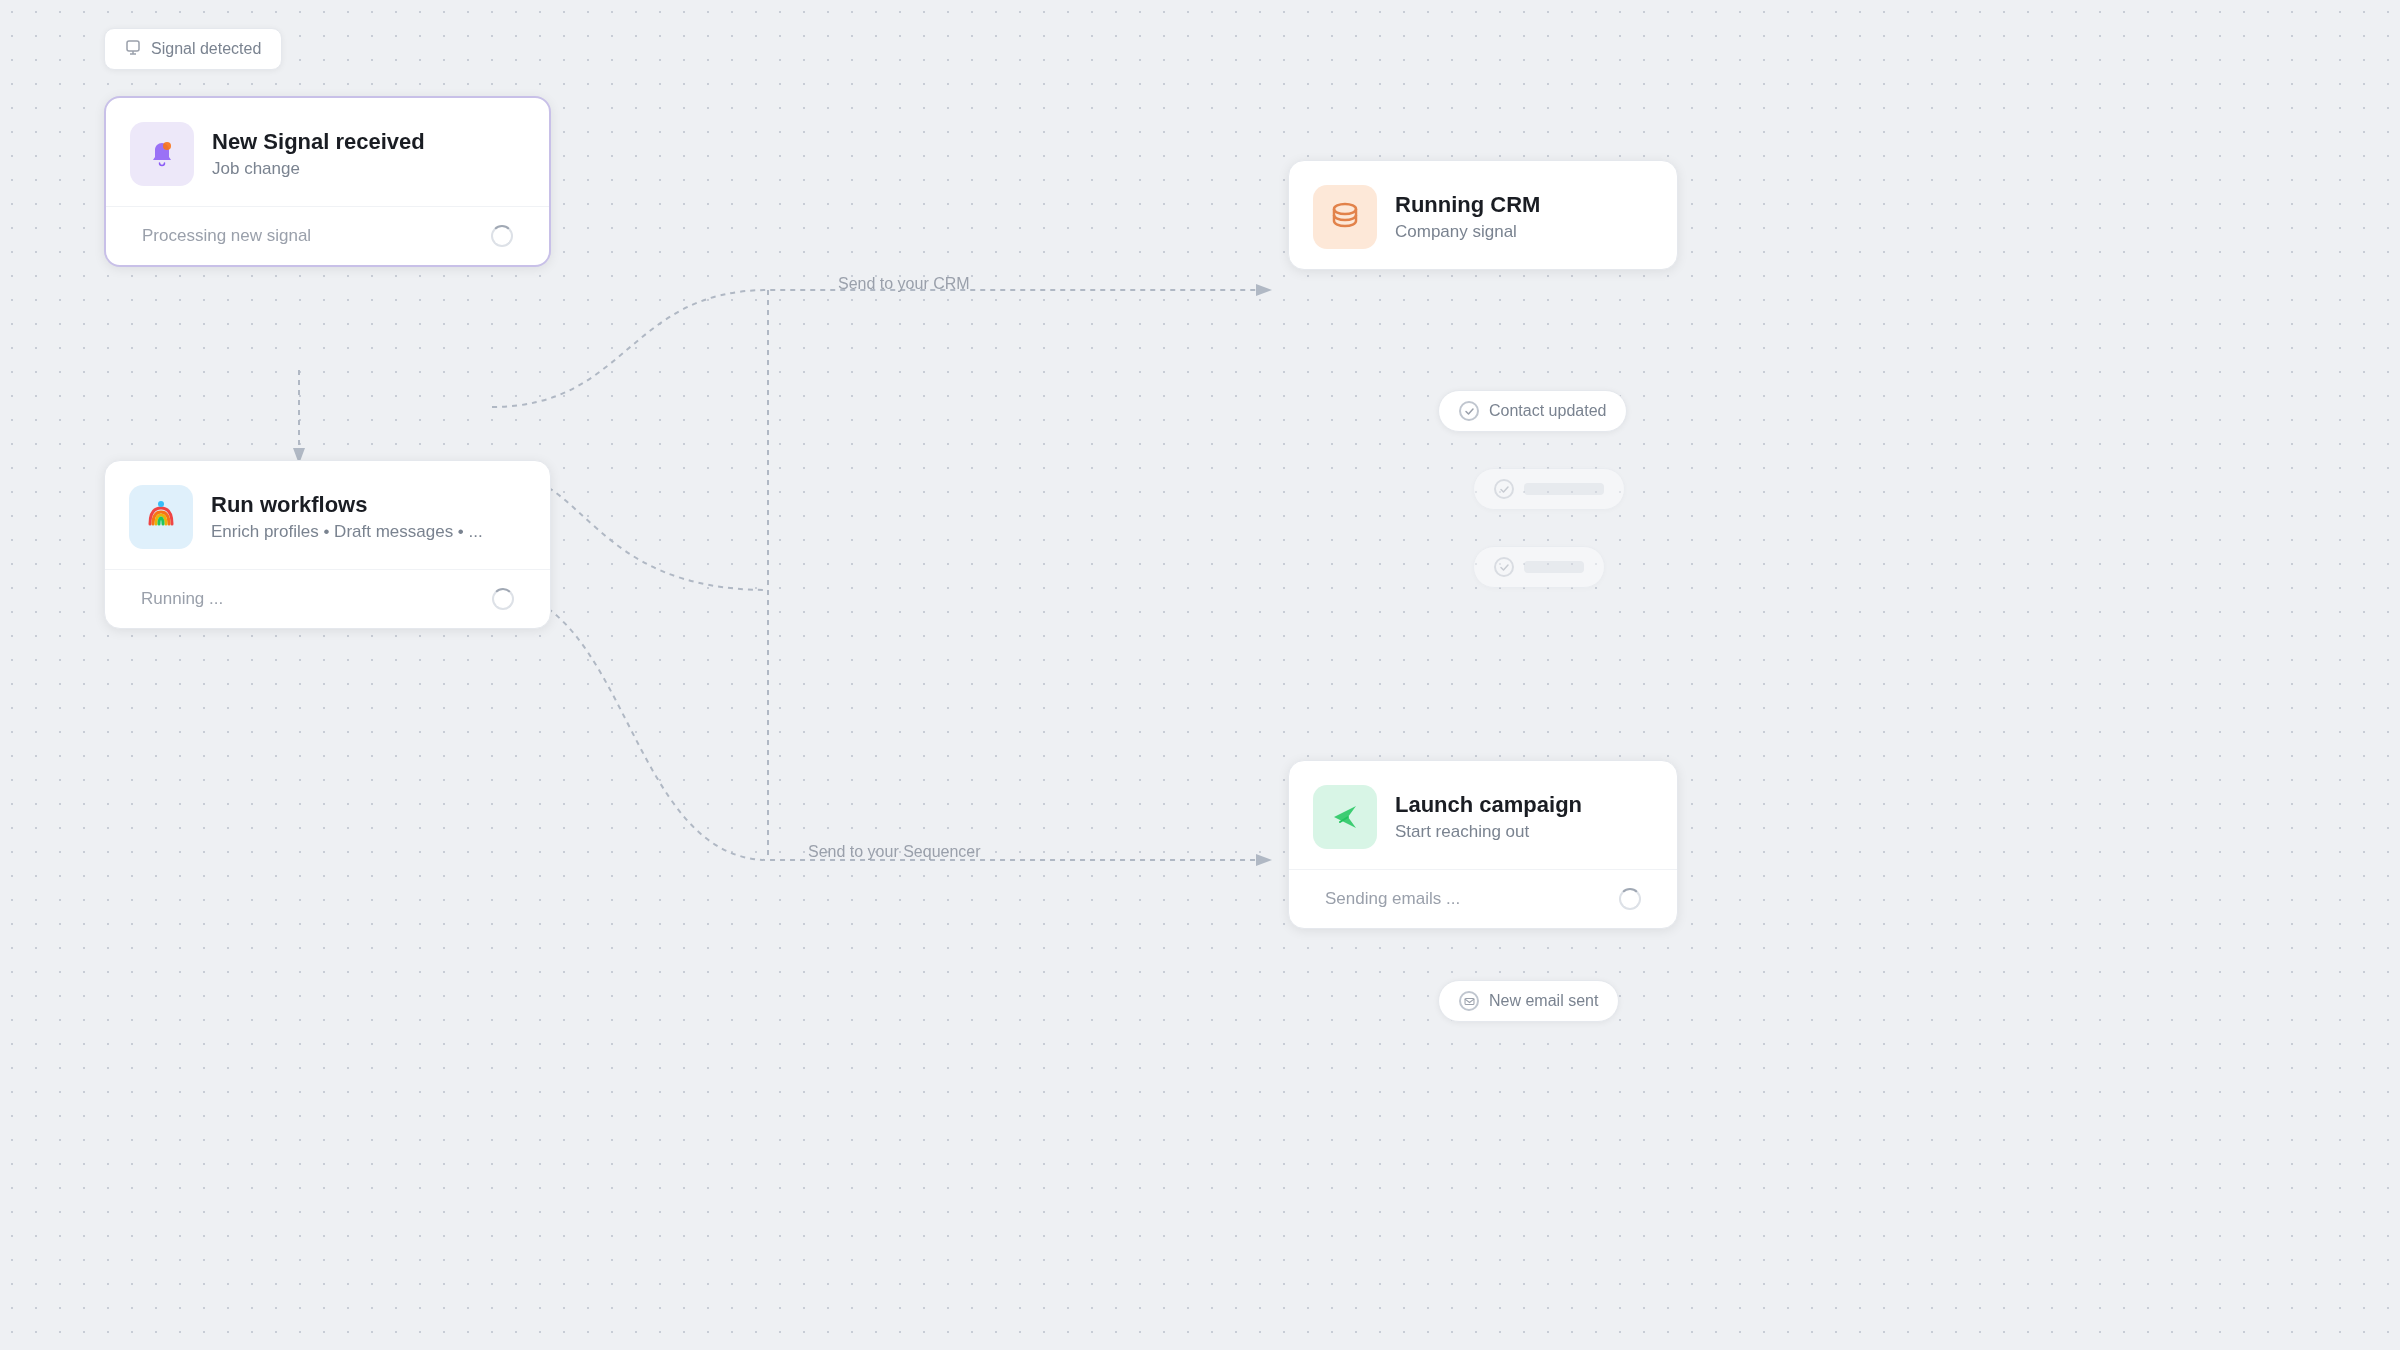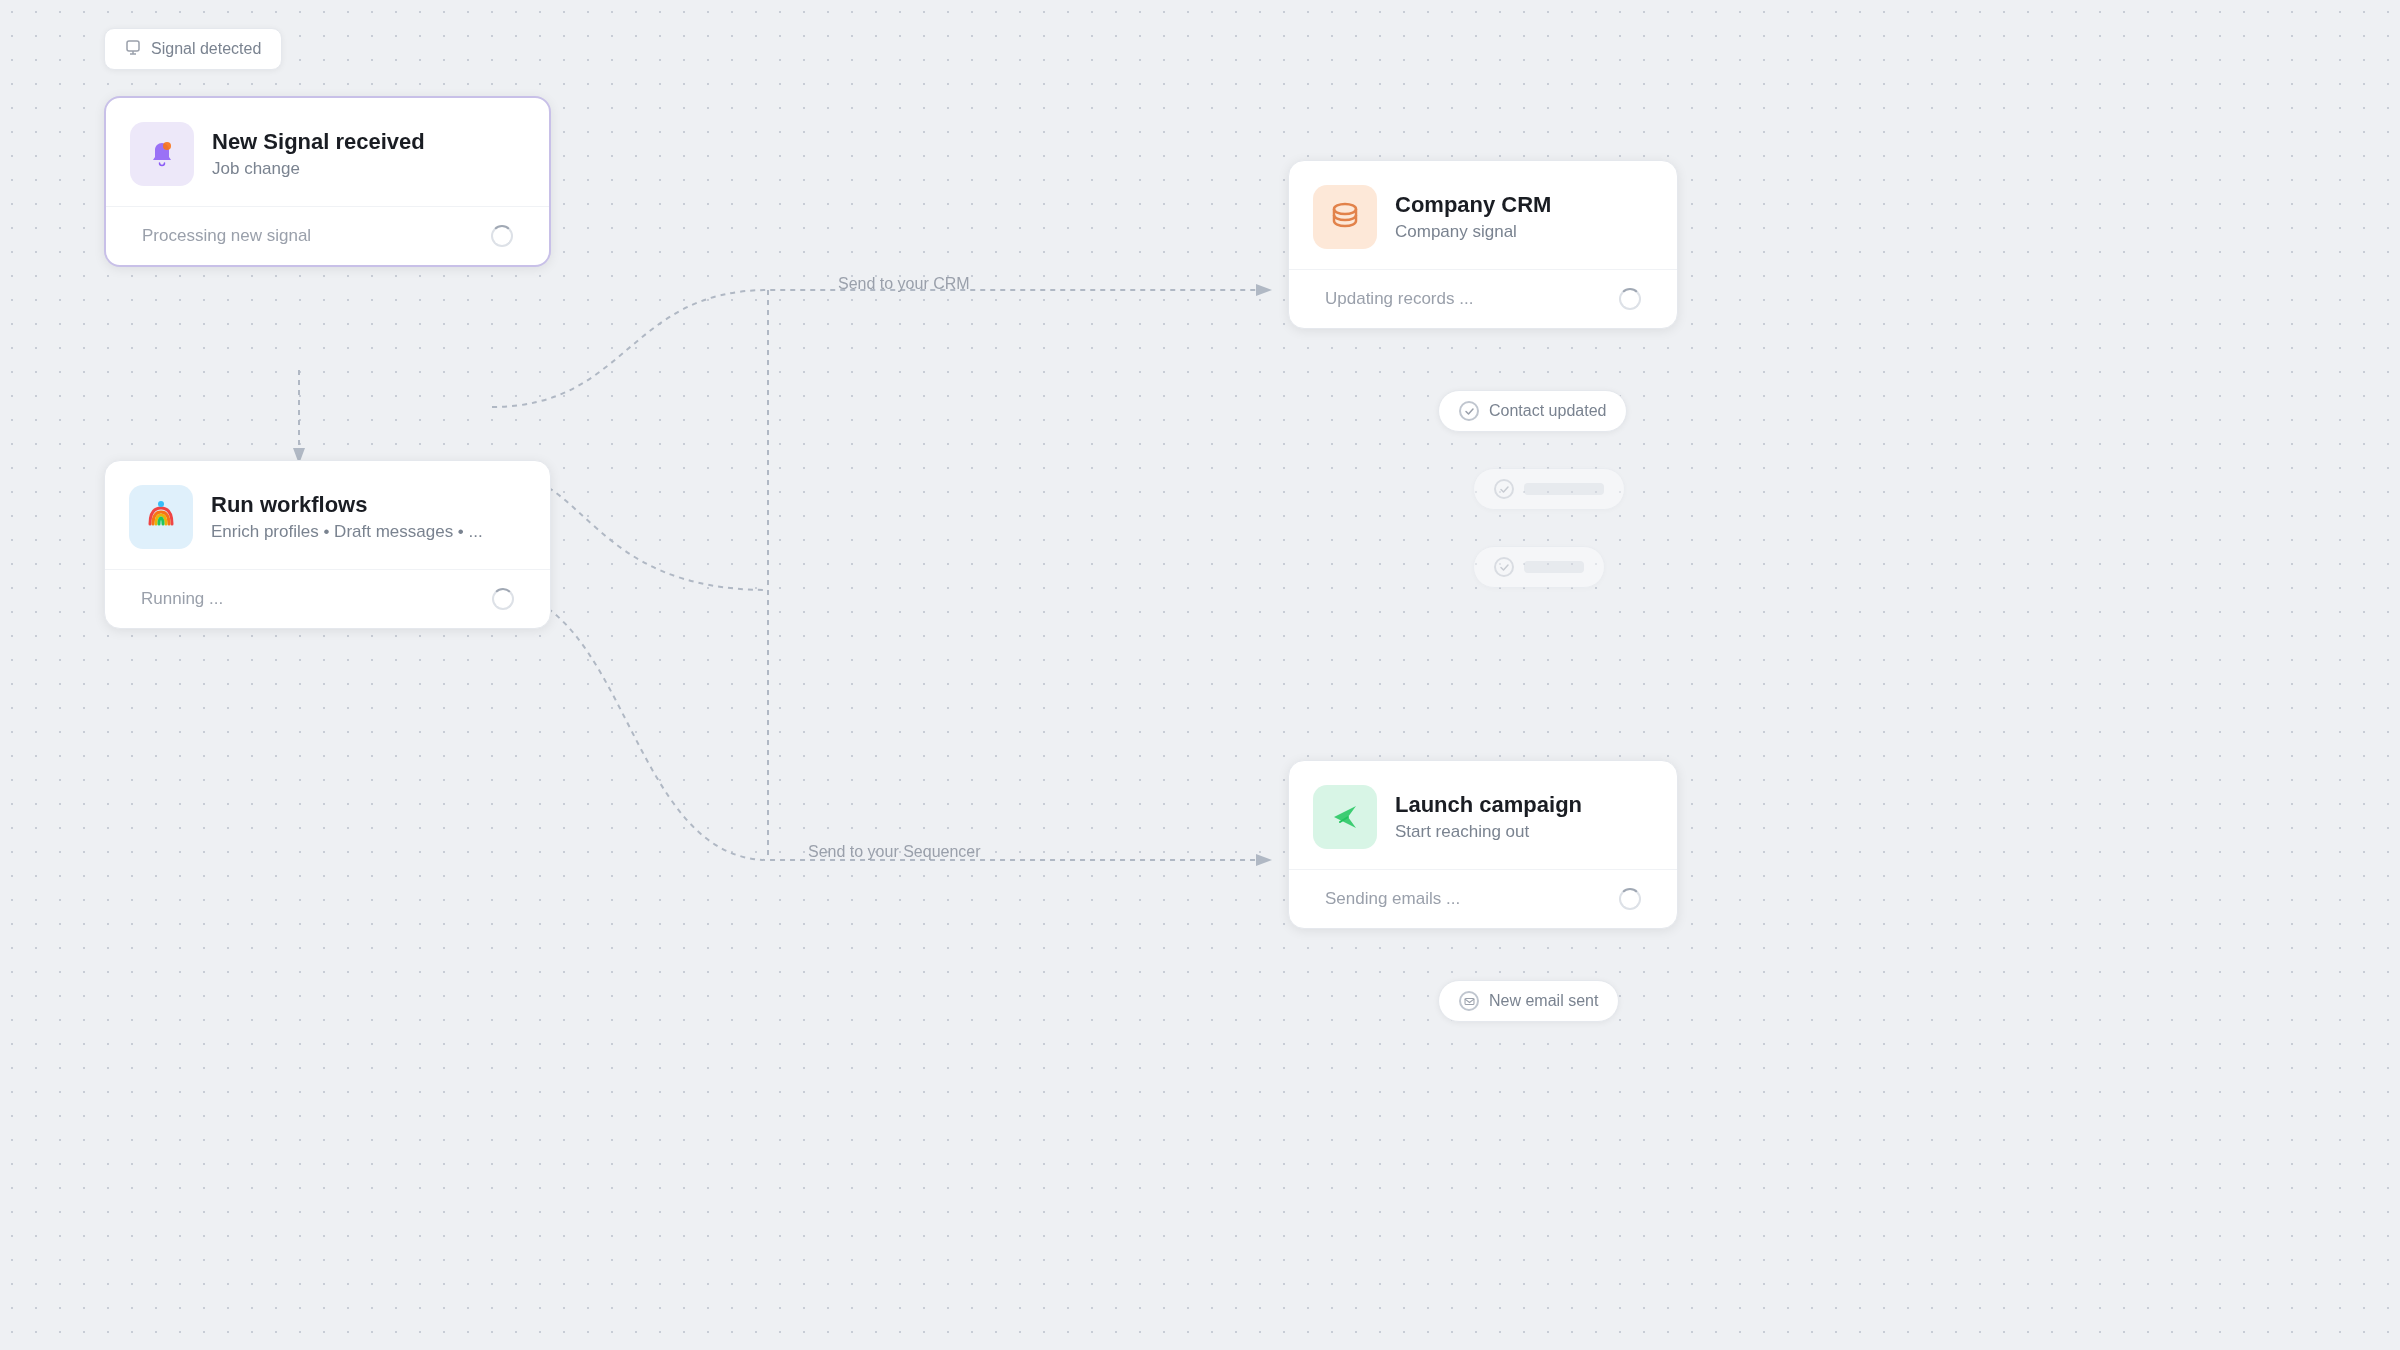--- a/index.html
+++ b/index.html
@@ -264,27 +264,23 @@
   <div class="card card-main" style="left: 1280px; top: 160px; width: 390px;">
     <div class="card-header">
       <div class="card-icon card-icon-orange">
         <svg width="36" height="36" viewBox="0 0 36 36" fill="none">
           <ellipse cx="18" cy="10" rx="11" ry="5" fill="none" stroke="#e2824a" stroke-width="2.5"></ellipse>
           <path d="M7 10v6c0 2.76 4.93 5 11 5s11-2.24 11-5v-6" stroke="#e2824a" stroke-width="2.5" fill="none"></path>
           <path d="M7 16v6c0 2.76 4.93 5 11 5s11-2.24 11-5v-6" stroke="#e2824a" stroke-width="2.5" fill="none"></path>
         </svg>
       </div>
       <div>
-        <div class="card-title">Company CRM</div>
+        <div class="card-title">Running CRM</div>
         <div class="card-subtitle">Company signal</div>
       </div>
-    </div>
-    <div class="card-footer">
-      <span class="card-footer-text">Updating records ...</span>
-      <div class="spinner"></div>
     </div>
   </div>
 
   <div class="status-badge" style="left: 1430px; top: 390px;">
     <div class="check-circle">
       <svg viewBox="0 0 11 11" fill="none">
         <polyline points="2,5.5 4.5,8 9,3" stroke="#9aa0ab" stroke-width="1.5" stroke-linecap="round" stroke-linejoin="round"></polyline>
       </svg>
     </div>
     <span>Contact updated</span>

